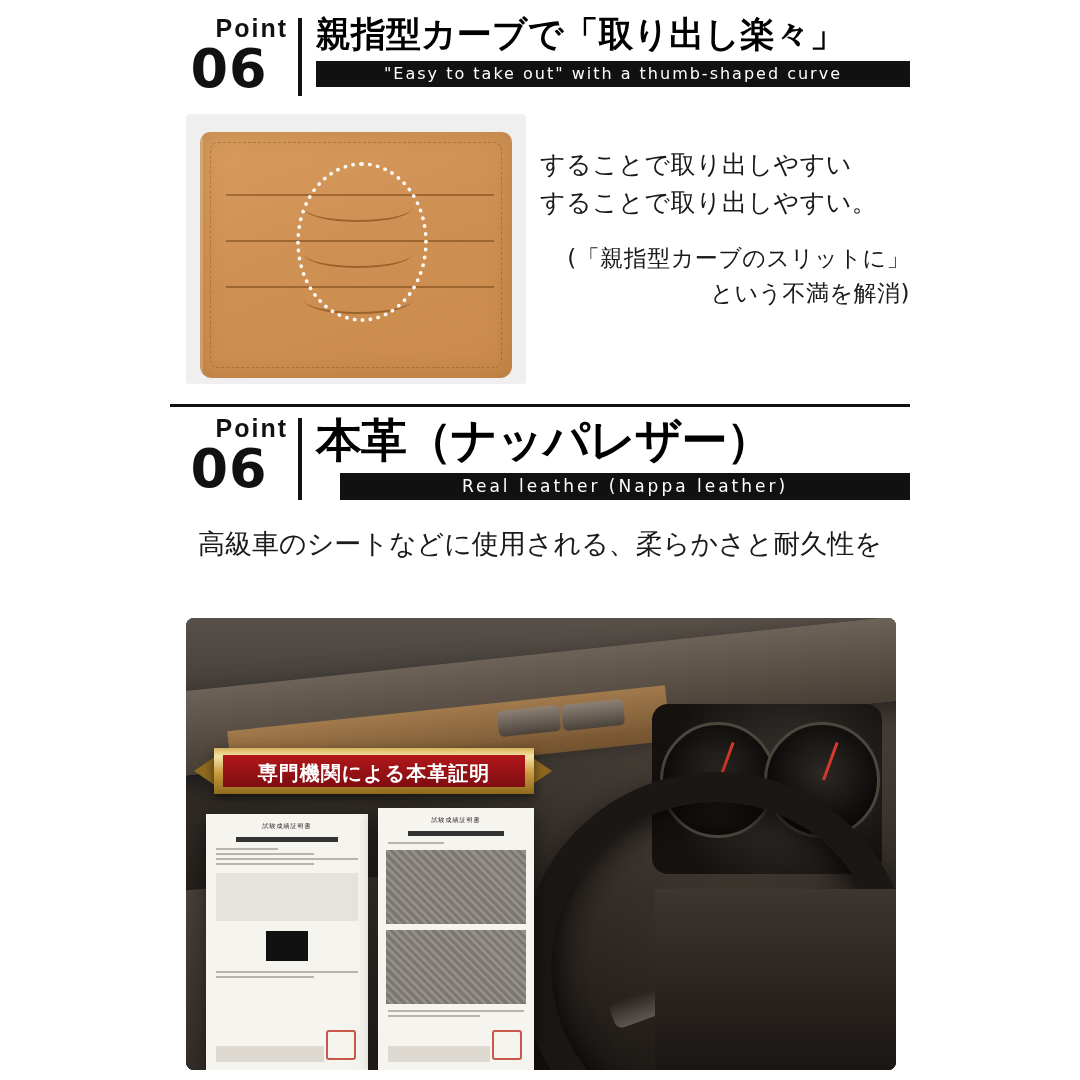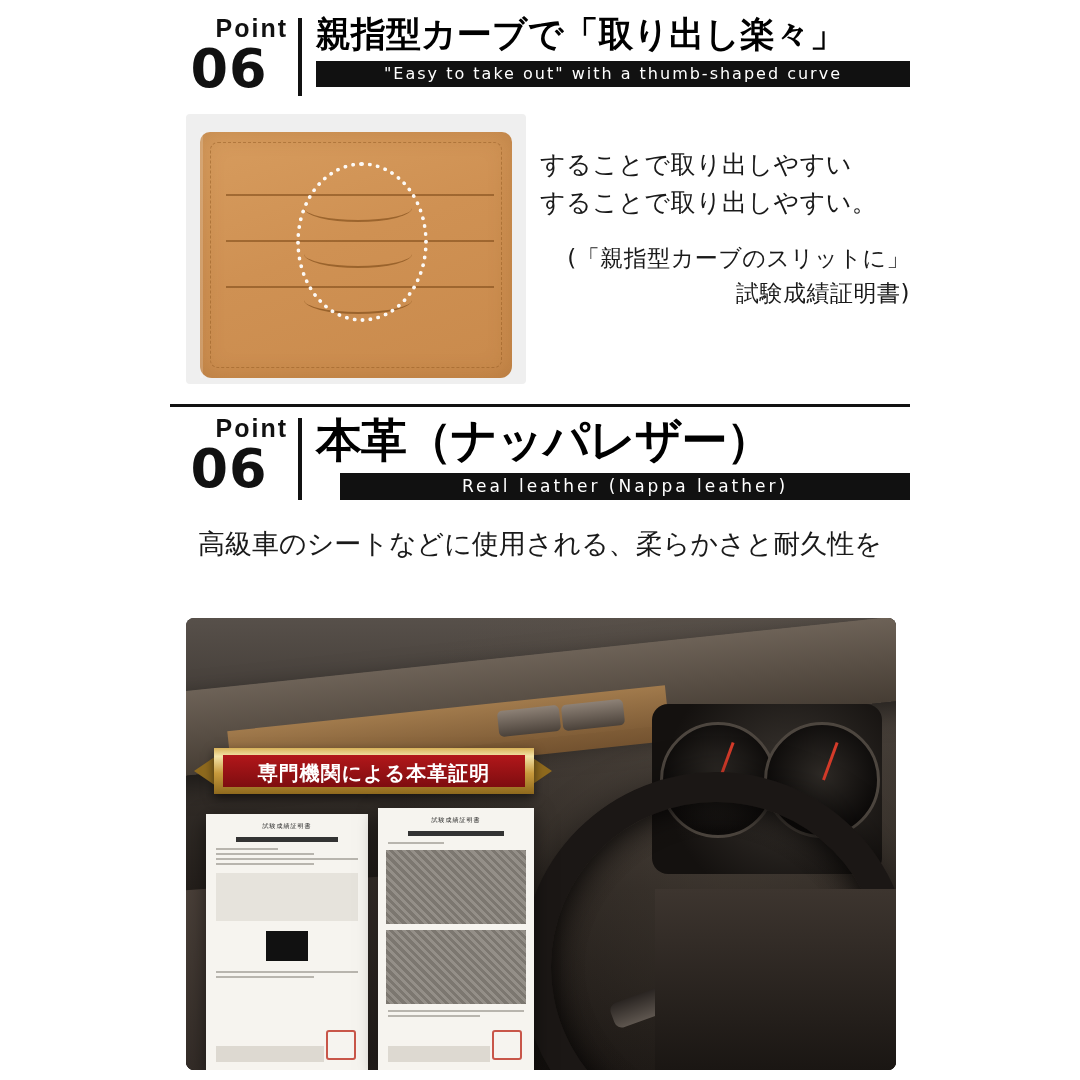--- a/index.html
+++ b/index.html
@@ -500,21 +500,21 @@
       <div class="wallet-curve c3"></div>
       <div class="wallet-highlight"></div>
     </div>
   </div>
 
   <div class="copy-right">
     <div class="copy-line">することで取り出しやすい</div>
     <div class="copy-line">することで取り出しやすい。</div>
     <div class="copy-para2">
       <div class="copy-line">(「親指型カーブのスリットに」</div>
-      <div class="copy-line">試験成績証明書)</div>
+      <div class="copy-line">という不満を解消)</div>
     </div>
   </div>
 
   <div class="rule-top"></div>
 
   <div class="point-header" id="point06">
     <div class="point-badge">
       <div class="point-word">Point</div>
       <div class="point-num">06</div>
     </div>

